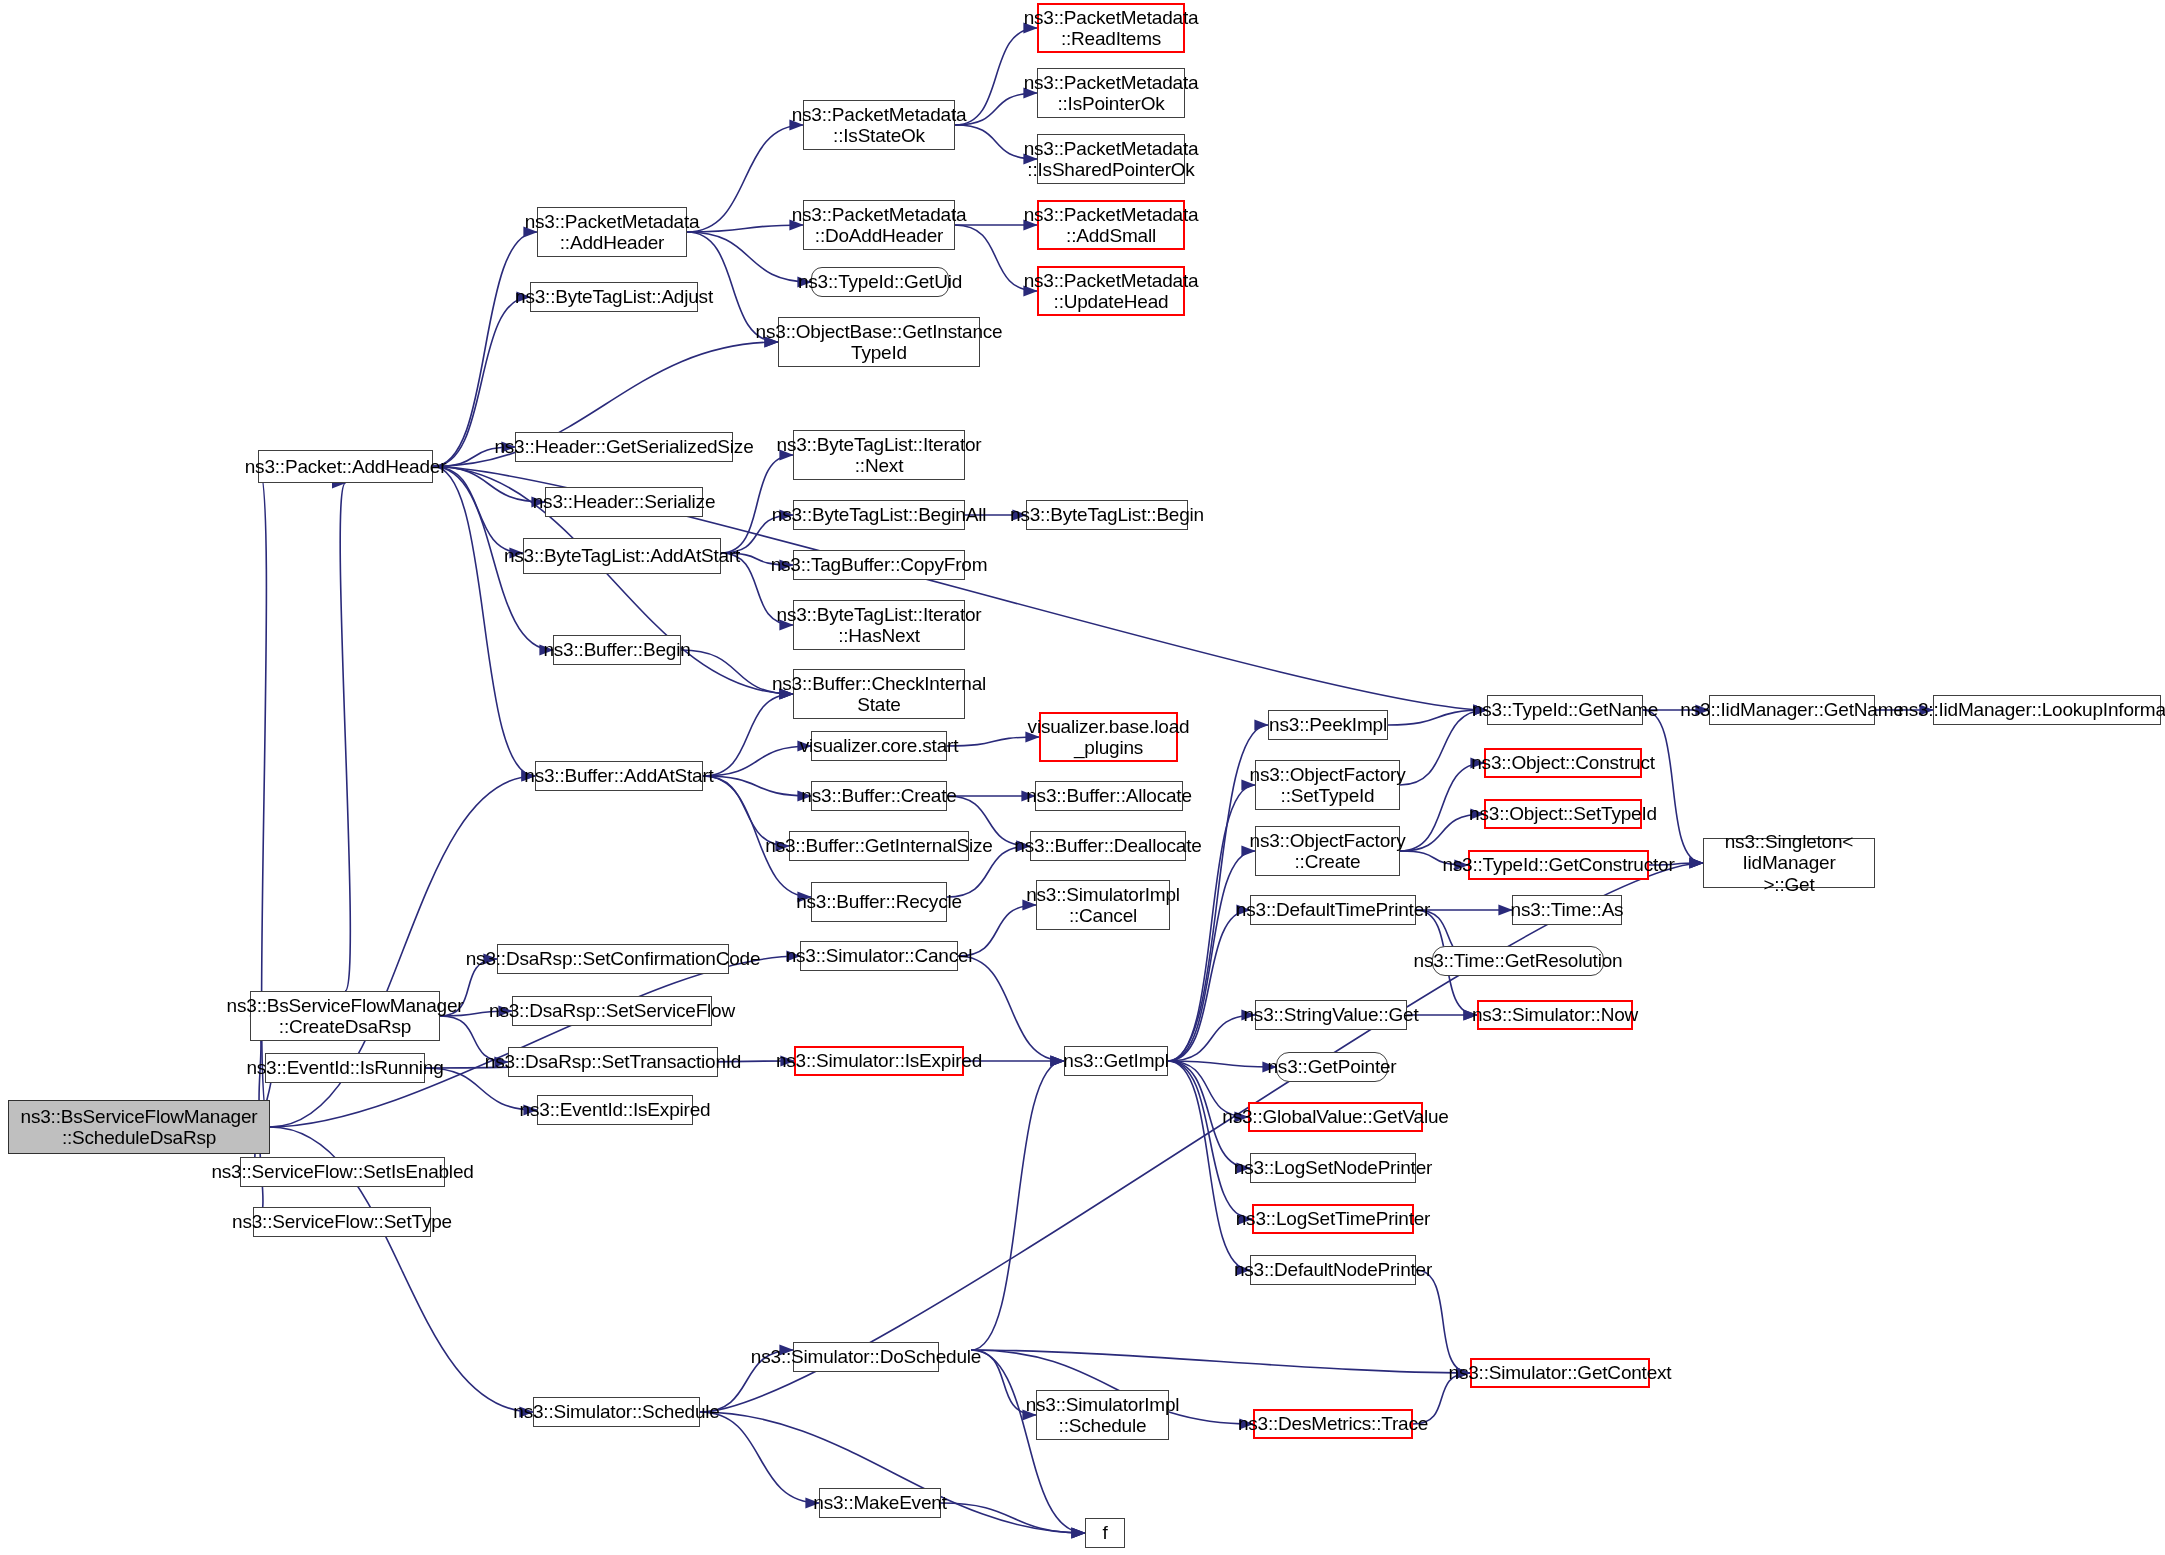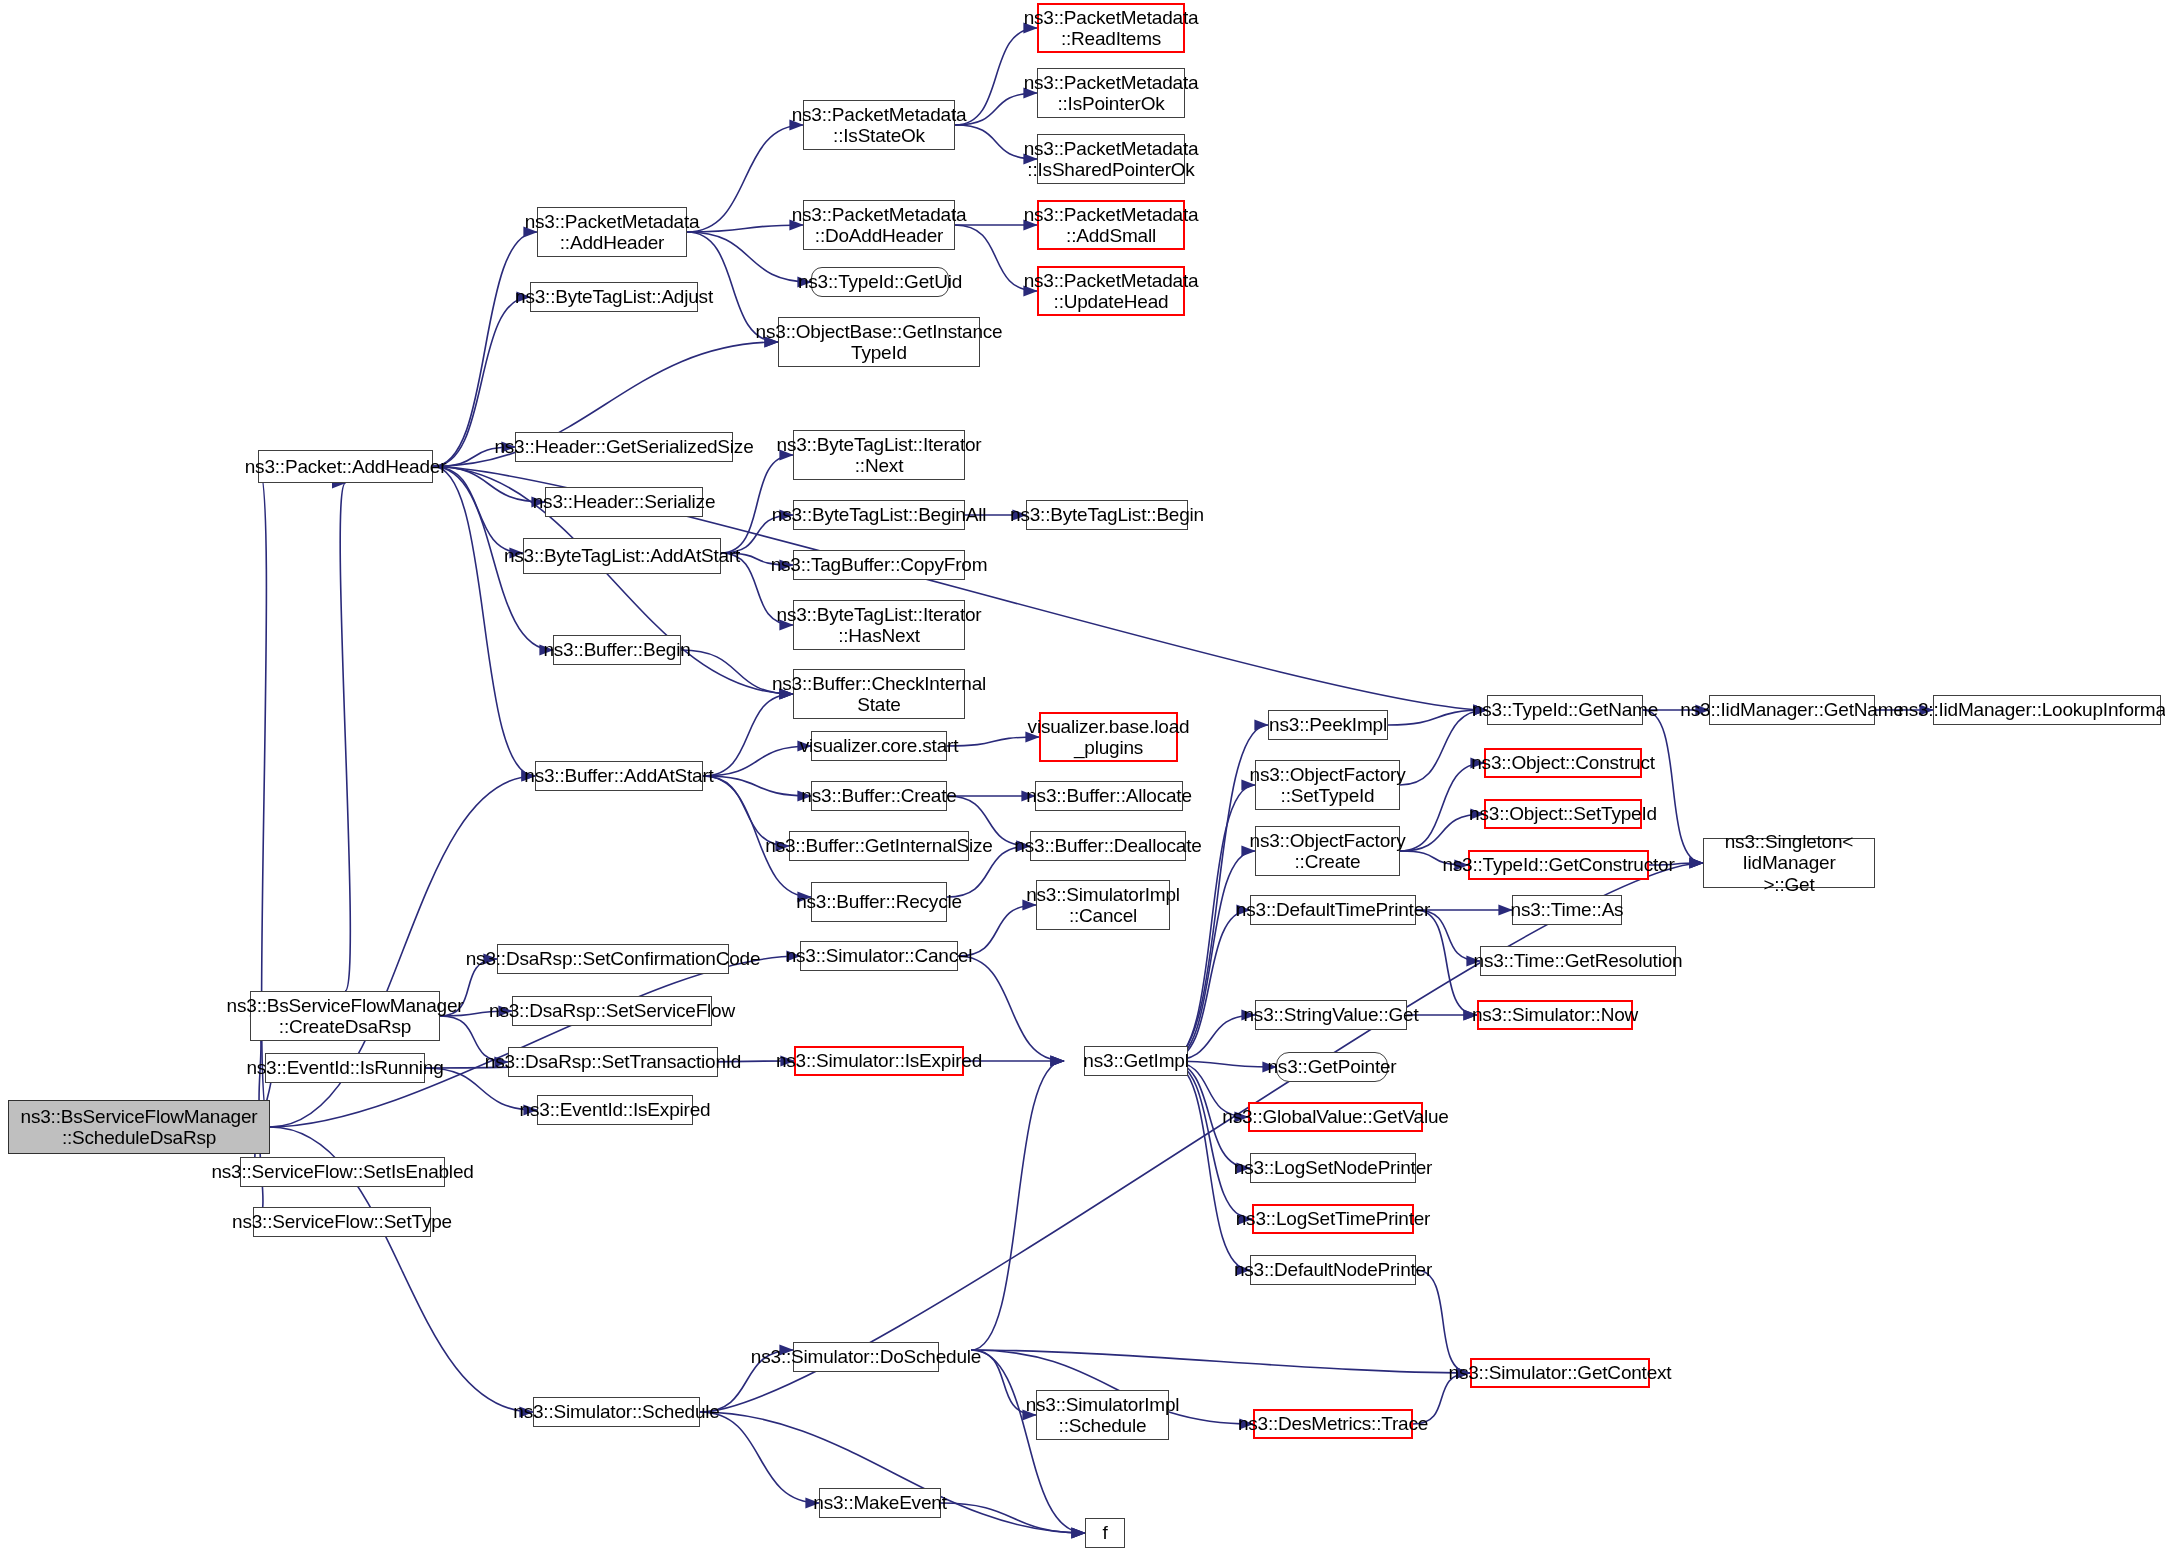--- a/index.html
+++ b/index.html
@@ -177,39 +177,39 @@
 _plugins</div>
       <div class="node" style="left: 811px; top: 781px; width: 136px; height: 30px;">ns3::Buffer::Create</div>
       <div class="node" style="left: 1035px; top: 781px; width: 148px; height: 30px;">ns3::Buffer::Allocate</div>
       <div class="node" style="left: 789px; top: 831px; width: 180px; height: 30px;">ns3::Buffer::GetInternalSize</div>
       <div class="node" style="left: 1030px; top: 831px; width: 156px; height: 30px;">ns3::Buffer::Deallocate</div>
       <div class="node" style="left: 811px; top: 882px; width: 136px; height: 40px;">ns3::Buffer::Recycle</div>
       <div class="node" style="left: 1036px; top: 880px; width: 134px; height: 50px;">ns3::SimulatorImpl
 ::Cancel</div>
       <div class="node" style="left: 800px; top: 941px; width: 158px; height: 30px;">ns3::Simulator::Cancel</div>
       <div class="node red" style="left: 794px; top: 1046px; width: 170px; height: 30px;">ns3::Simulator::IsExpired</div>
-      <div class="node" style="left: 1064px; top: 1046px; width: 104px; height: 30px; margin-left: 20px;">ns3::GetImpl</div>
+      <div class="node" style="left: 1064px; top: 1046px; width: 104px; height: 30px;">ns3::GetImpl</div>
       <div class="node" style="left: 1268px; top: 710px; width: 120px; height: 30px;">ns3::PeekImpl</div>
       <div class="node" style="left: 1255px; top: 760px; width: 145px; height: 50px;">ns3::ObjectFactory
 ::SetTypeId</div>
       <div class="node" style="left: 1255px; top: 826px; width: 145px; height: 50px;">ns3::ObjectFactory
 ::Create</div>
       <div class="node" style="left: 1250px; top: 895px; width: 166px; height: 30px;">ns3::DefaultTimePrinter</div>
       <div class="node" style="left: 1255px; top: 1000px; width: 152px; height: 30px;">ns3::StringValue::Get</div>
       <div class="node" style="left: 1276px; top: 1052px; width: 112px; height: 30px; border-radius: 13px;">ns3::GetPointer</div>
       <div class="node red" style="left: 1248px; top: 1102px; width: 175px; height: 30px;">ns3::GlobalValue::GetValue</div>
       <div class="node" style="left: 1250px; top: 1153px; width: 166px; height: 30px;">ns3::LogSetNodePrinter</div>
       <div class="node red" style="left: 1252px; top: 1204px; width: 162px; height: 30px;">ns3::LogSetTimePrinter</div>
       <div class="node" style="left: 1250px; top: 1255px; width: 166px; height: 30px;">ns3::DefaultNodePrinter</div>
       <div class="node" style="left: 1487px; top: 695px; width: 156px; height: 30px;">ns3::TypeId::GetName</div>
       <div class="node red" style="left: 1484px; top: 748px; width: 158px; height: 30px;">ns3::Object::Construct</div>
       <div class="node red" style="left: 1484px; top: 799px; width: 158px; height: 30px;">ns3::Object::SetTypeId</div>
       <div class="node red" style="left: 1468px; top: 850px; width: 181px; height: 30px;">ns3::TypeId::GetConstructor</div>
       <div class="node" style="left: 1512px; top: 895px; width: 110px; height: 30px;">ns3::Time::As</div>
-      <div class="node" style="left: 1480px; top: 946px; width: 196px; height: 30px;">ns3::Time::GetResolution</div>
+      <div class="node" style="left: 1432px; top: 946px; width: 172px; height: 30px; border-radius: 13px;">ns3::Time::GetResolution</div>
       <div class="node red" style="left: 1477px; top: 1000px; width: 156px; height: 30px;">ns3::Simulator::Now</div>
       <div class="node" style="left: 1703px; top: 838px; width: 172px; height: 50px;">ns3::Singleton&lt; IidManager
 &gt;::Get</div>
       <div class="node" style="left: 1709px; top: 695px; width: 166px; height: 30px;">ns3::IidManager::GetName</div>
       <div class="node" style="left: 1933px; top: 695px; width: 228px; height: 30px;">ns3::IidManager::LookupInformation</div>
       <div class="node" style="left: 533px; top: 1397px; width: 167px; height: 30px;">ns3::Simulator::Schedule</div>
       <div class="node" style="left: 793px; top: 1342px; width: 146px; height: 30px;">ns3::Simulator::DoSchedule</div>
       <div class="node" style="left: 1036px; top: 1390px; width: 133px; height: 50px;">ns3::SimulatorImpl
 ::Schedule</div>
       <div class="node" style="left: 819px; top: 1488px; width: 122px; height: 30px;">ns3::MakeEvent</div>

